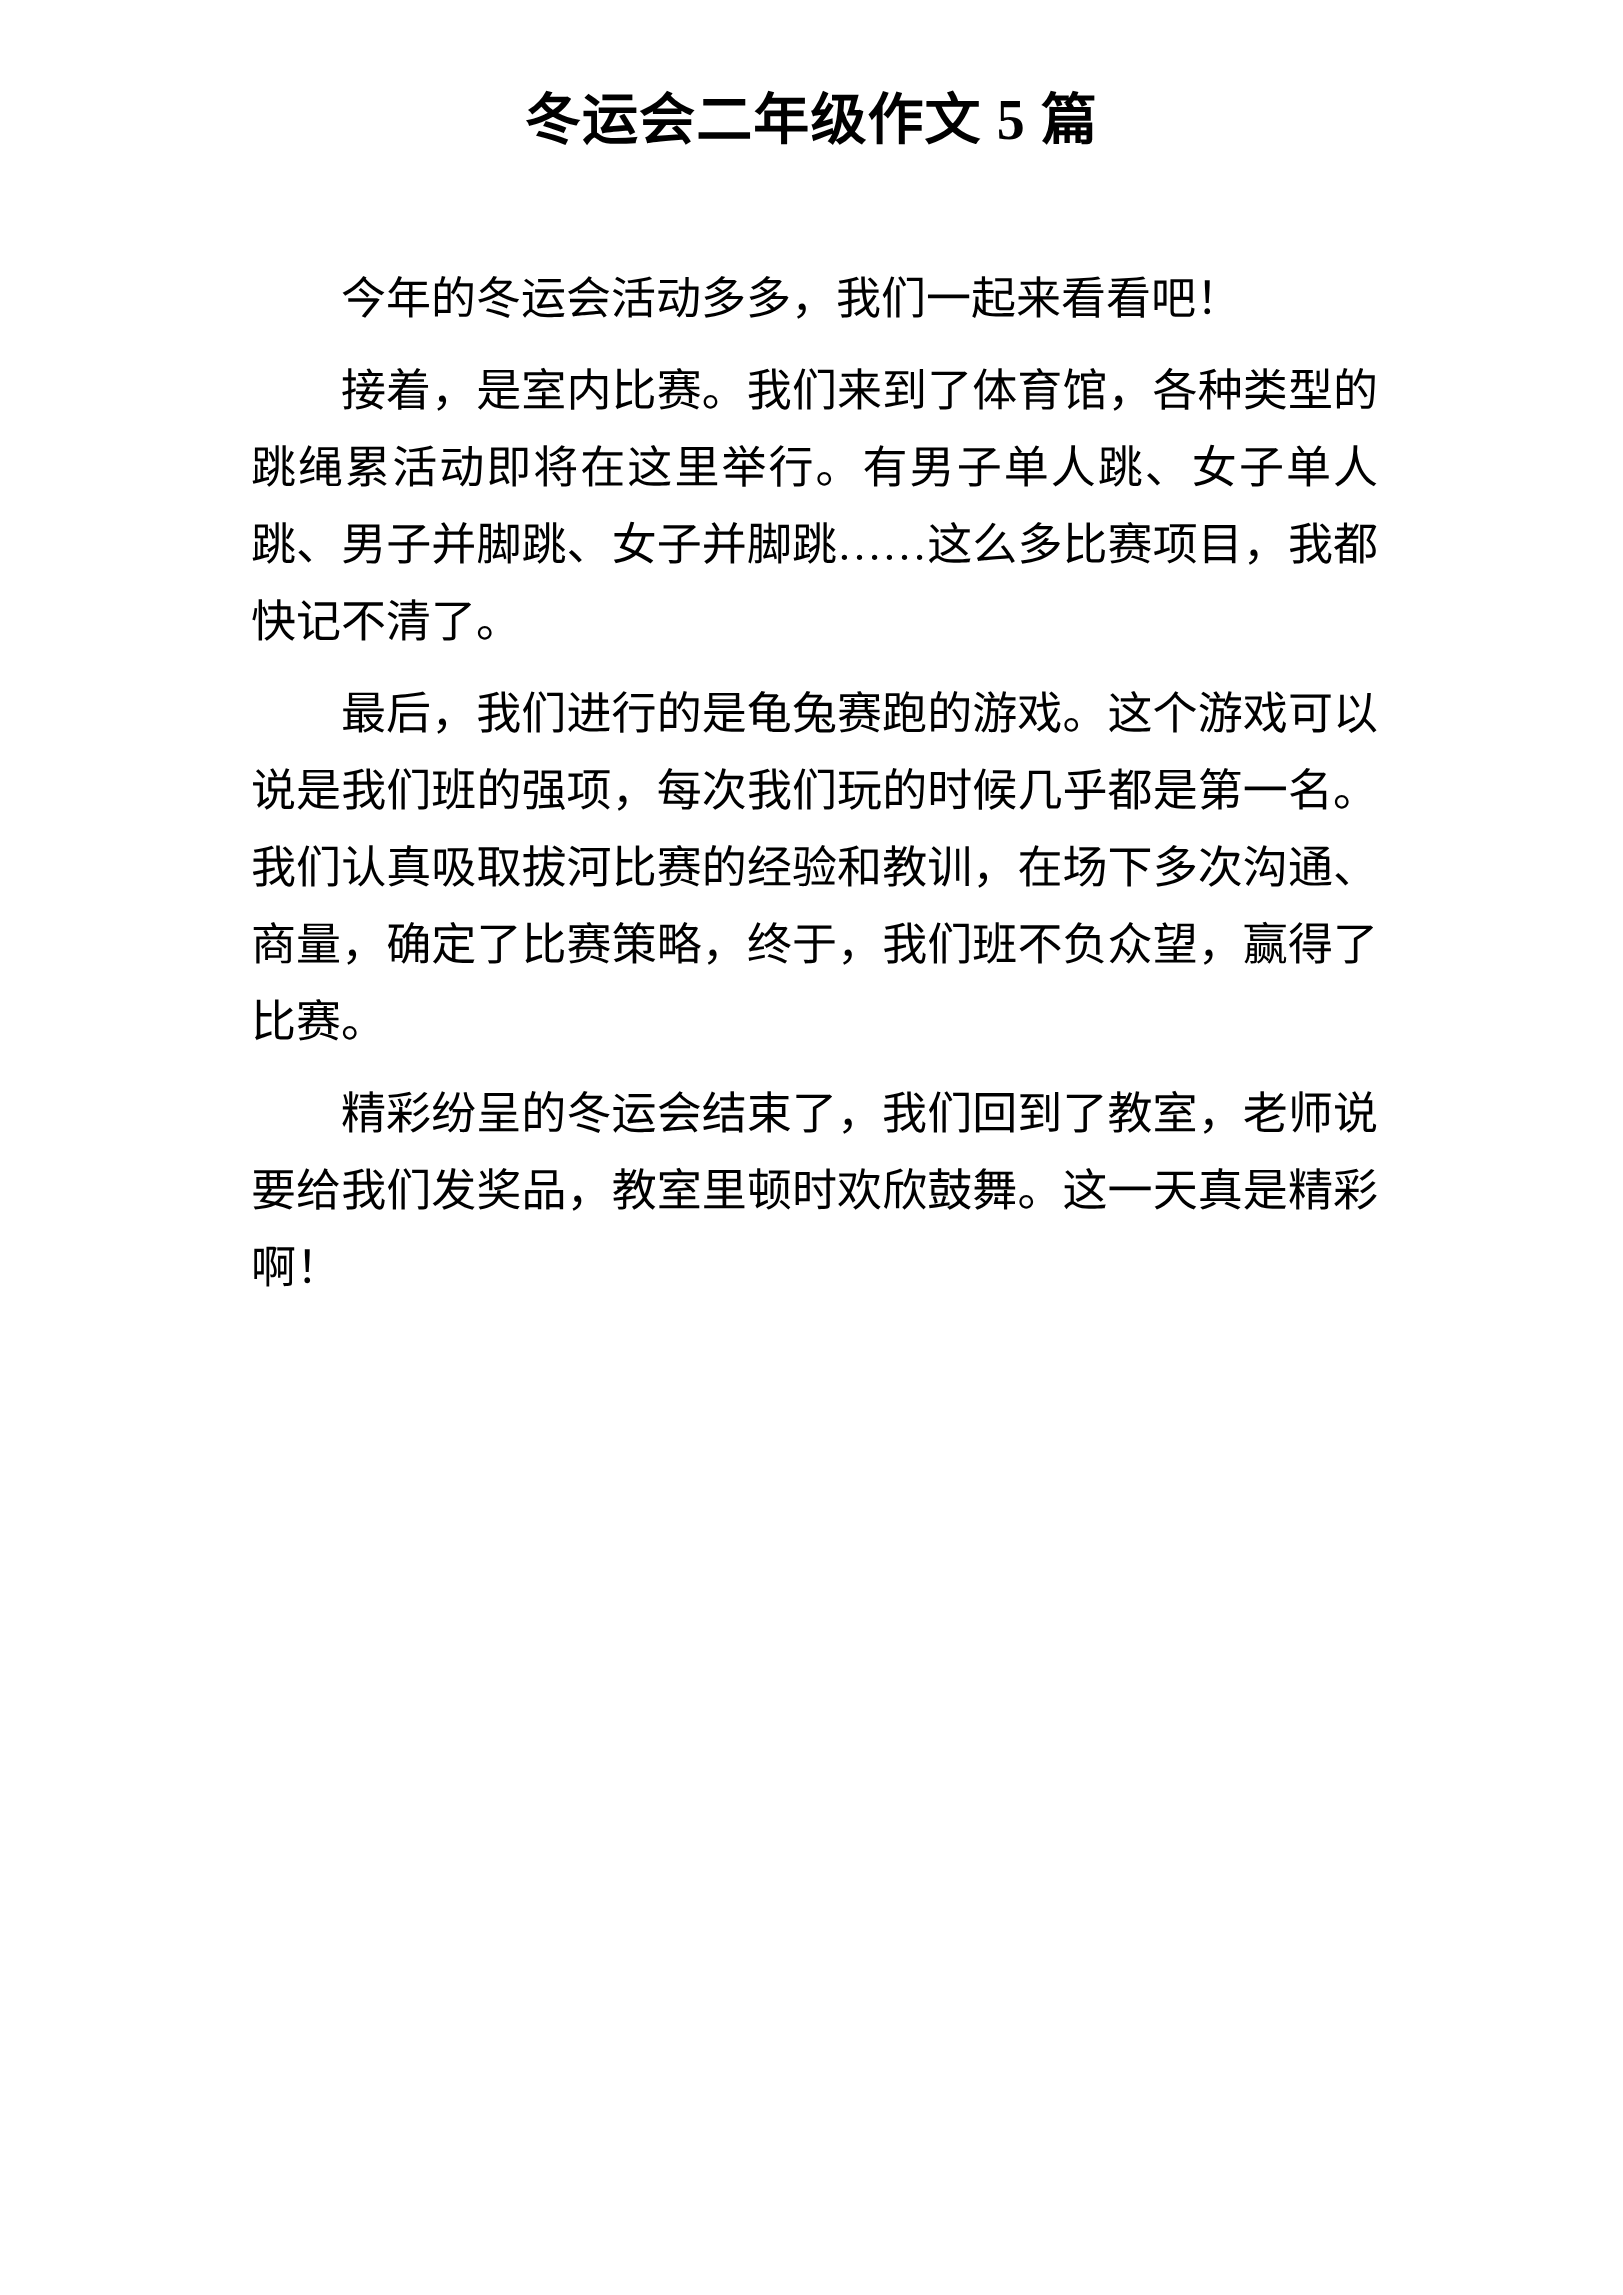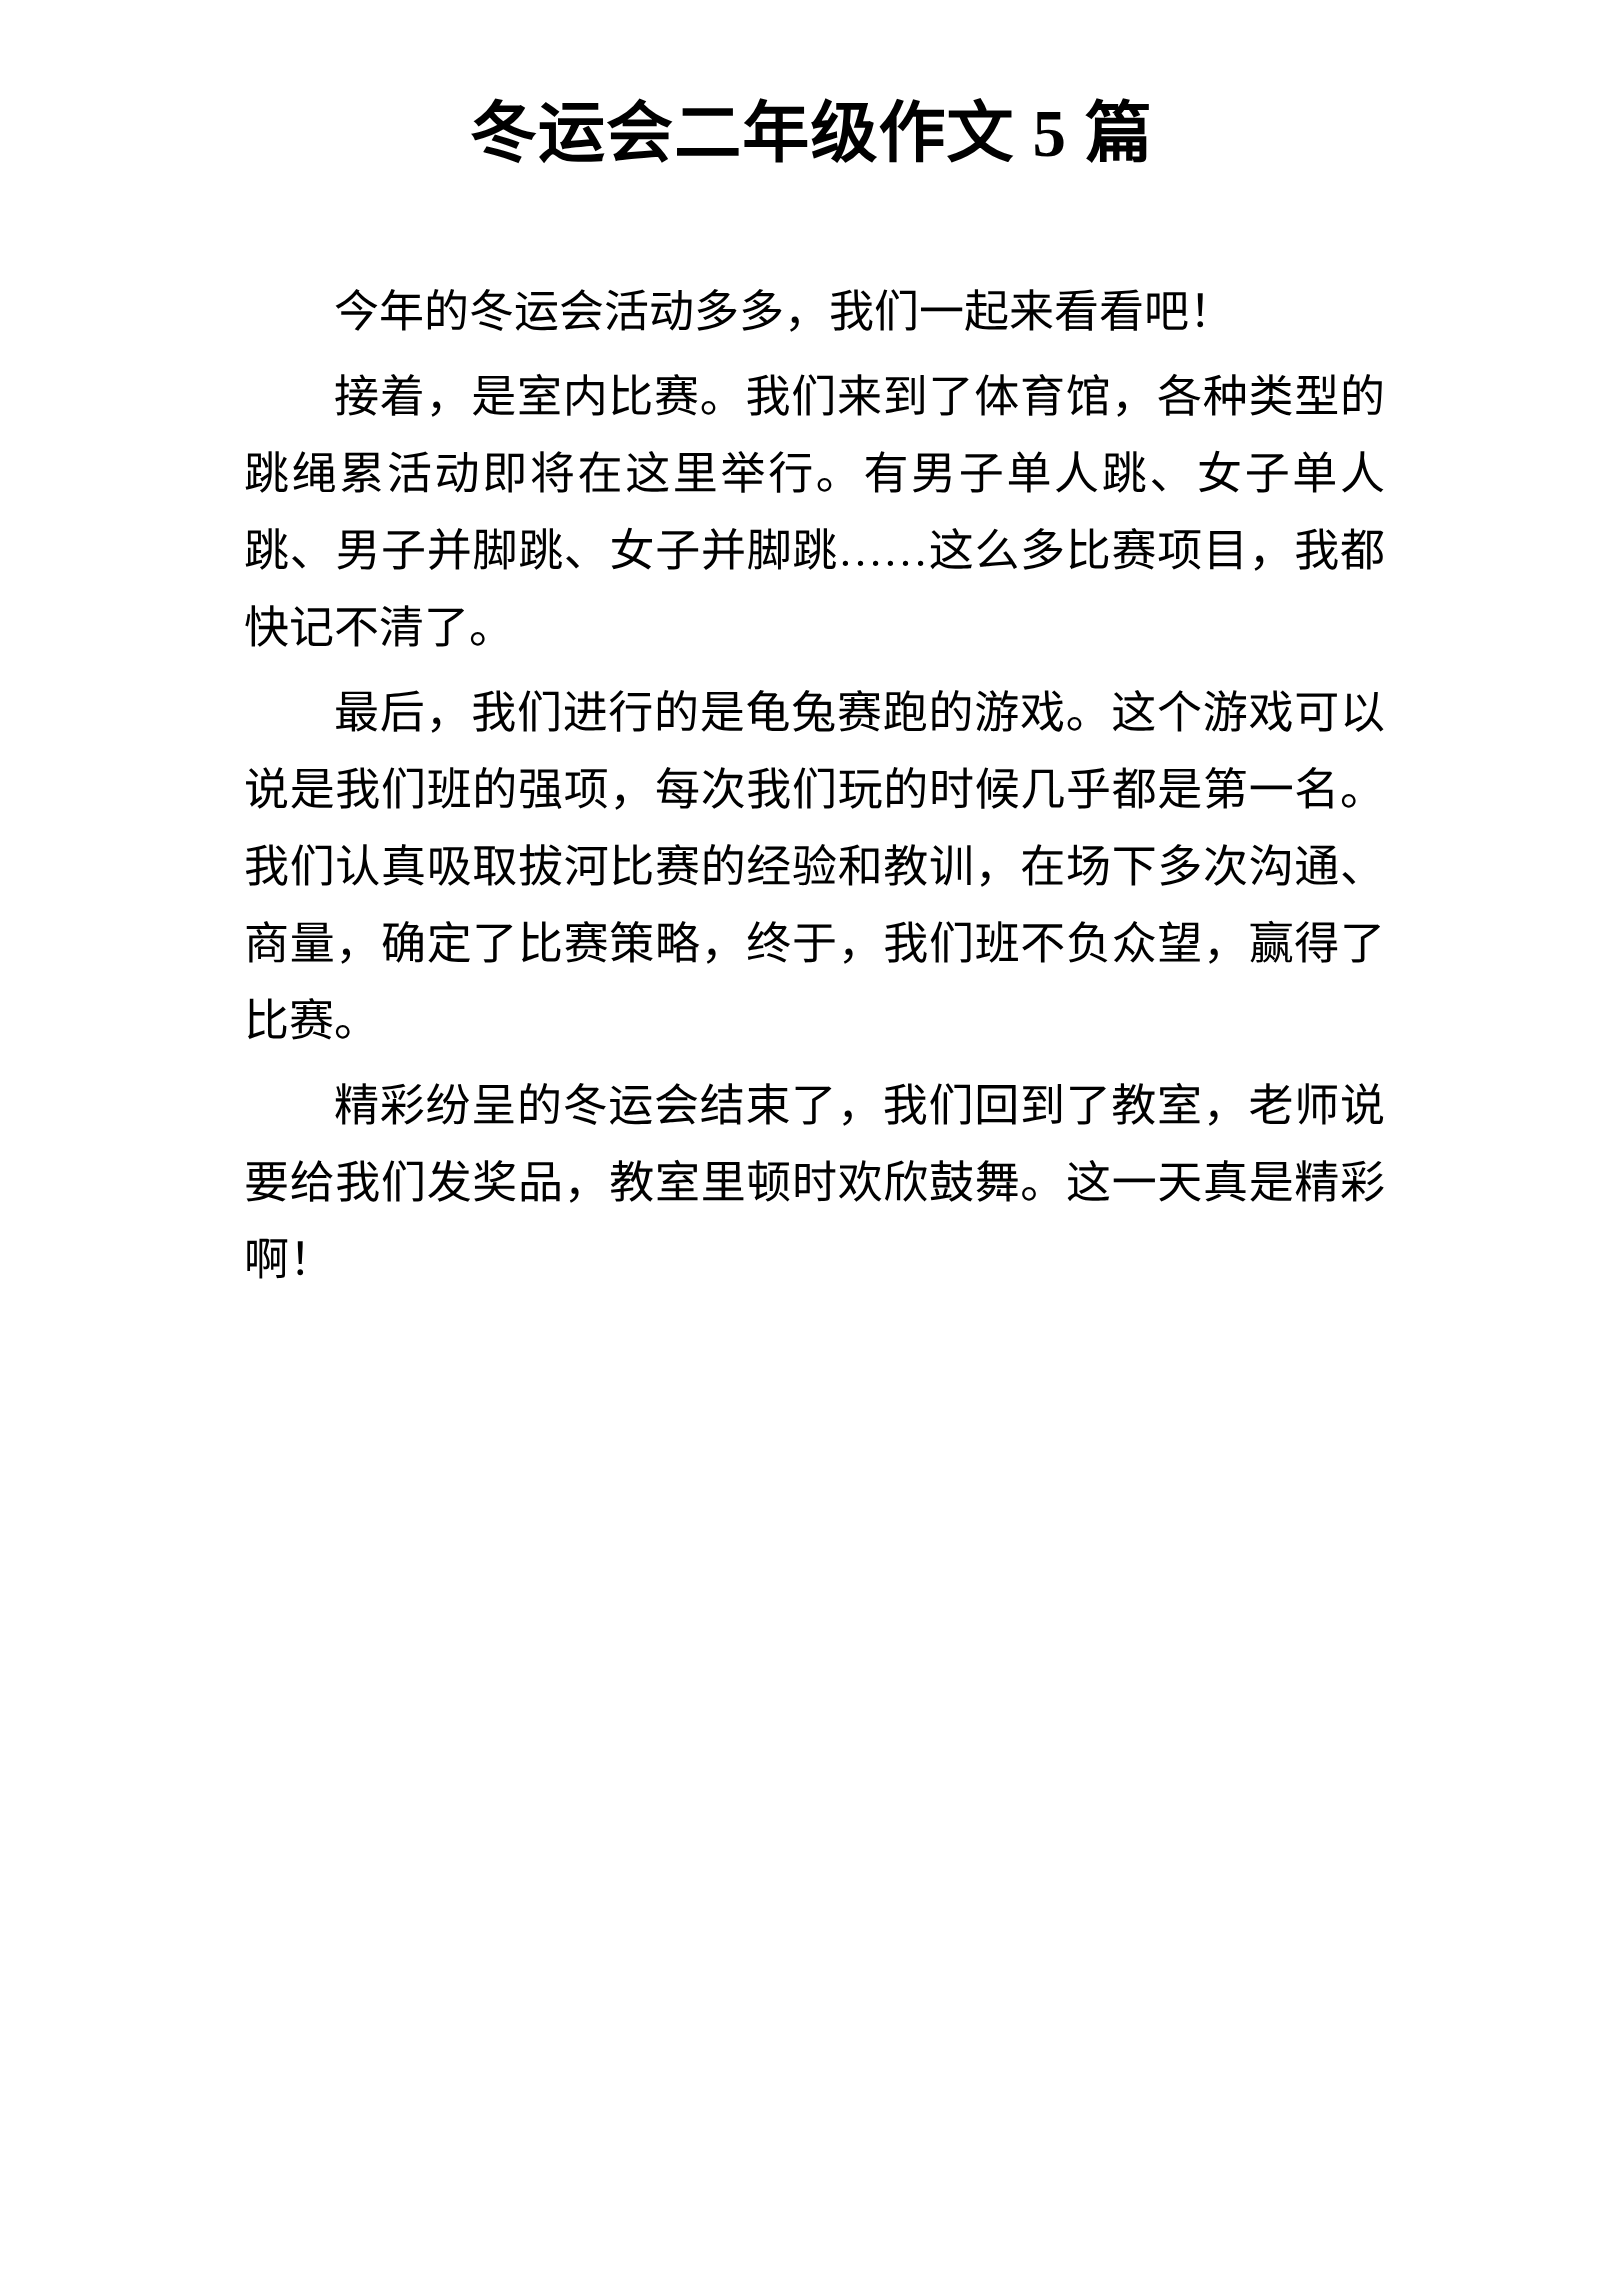--- a/index.html
+++ b/index.html
@@ -13,37 +13,37 @@
     color: #000000;
     font-family: "Liberation Serif", "DejaVu Serif", serif;
     overflow: hidden;
   }
   .page {
     width: 100%;
     height: 100%;
     box-sizing: border-box;
   }
   .doc-title {
-    margin: 16px;
+    margin: 3px;
     padding-top: 80px;
     text-align: center;
-    font-size: 67px;
+    font-size: 56px;
     line-height: 75px;
     font-weight: bold;
     letter-spacing: 1.1px;
   }
   .doc-body {
     margin: 103px 230px 0 236px;
     font-size: 45px;
     line-height: 77px;
     text-align: justify;
     text-justify: inter-ideograph;
   }
   .para {
-    margin: 8px;
+    margin: 15px;
     padding: 0;
     text-indent: 2em;
     word-break: break-all;
   }
 </style>
 </head>
 <body>
 
 <div class="page">
   <h1 class="doc-title">冬运会二年级作文 5 篇</h1>

